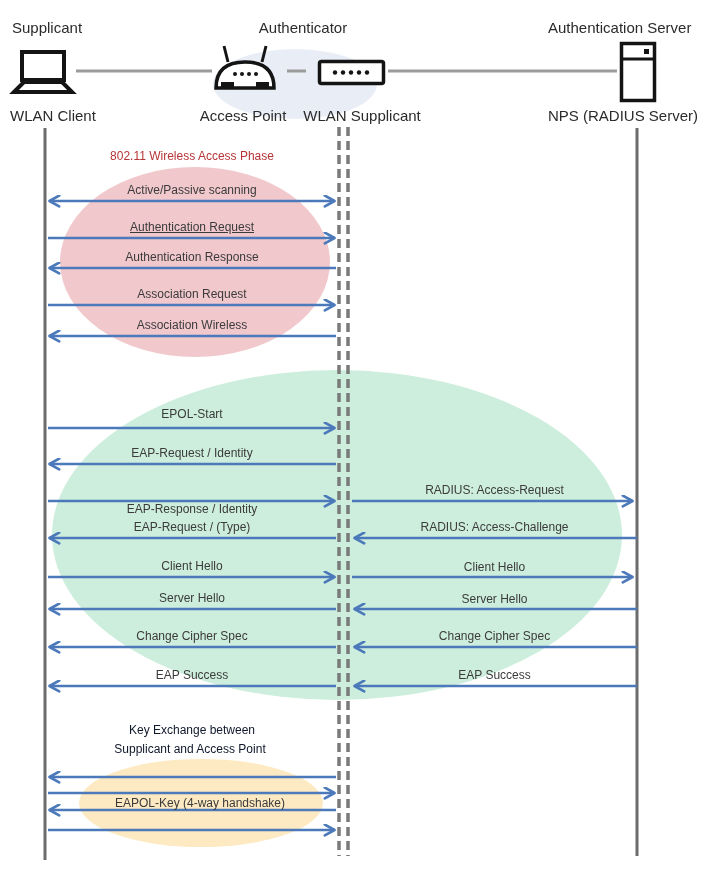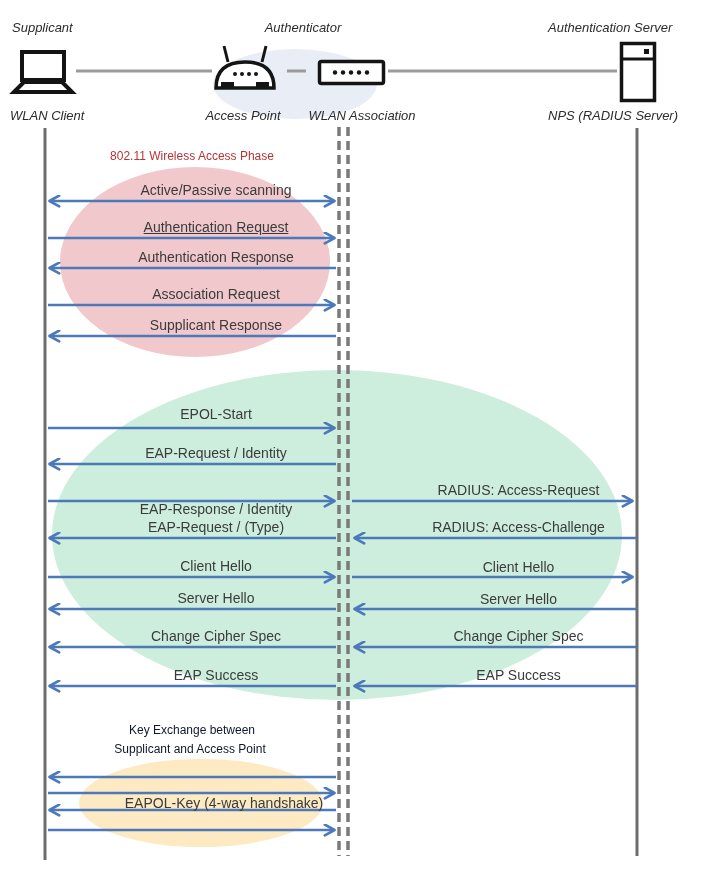--- a/index.html
+++ b/index.html
@@ -1,22 +1,22 @@
 <!DOCTYPE html>
 <html><head>
 <meta charset="utf-8">
 <style>
   html,body{margin:0;padding:0;background:#fff;}
   #stage{position:relative;width:713px;height:875px;background:#fff;overflow:hidden;
          font-family:"Liberation Sans",sans-serif;}
   #gfx{position:absolute;left:0;top:0;z-index:1;}
-  .lbl{position:absolute;z-index:2;font-size:14px;line-height:17px;color:#3b3b3b;text-align:center;white-space:nowrap;margin-left:24px;}
+  .lbl{position:absolute;z-index:2;font-size:12px;line-height:17px;color:#3b3b3b;text-align:center;white-space:nowrap;}
   .left-col{left:48px;width:288px;}
   .right-col{left:352px;width:285px;}
-  .hdr{position:absolute;z-index:2;font-size:13px;line-height:17px;color:#2b2b2b;white-space:nowrap;font-style:italic;}
+  .hdr{position:absolute;z-index:2;font-size:15px;line-height:17px;color:#2b2b2b;white-space:nowrap;}
   .phase-title{position:absolute;z-index:2;font-size:12px;line-height:18px;text-align:center;white-space:nowrap;}
   .p1{color:#B63437;}
   .p2{color:#2FB874;}
   .p3{color:#0f172a;}
 </style>
 </head>
 <body>
 
 <div id="stage">
 
@@ -103,32 +103,32 @@
       <line x1="637" y1="686" x2="355" y2="686" marker-end="url(#ah)"></line>
     </g>
   </svg>
 
   <div class="hdr" style="left:12px;top:19px;">Supplicant</div>
   <div class="hdr" style="left:230px;top:19px;width:146px;text-align:center;">Authenticator</div>
   <div class="hdr" style="left:548px;top:19px;width:172px;text-align:left;">Authentication Server</div>
 
   <div class="hdr" style="left:10px;top:107px;">WLAN Client</div>
   <div class="hdr" style="left:183px;top:107px;width:120px;text-align:center;">Access Point</div>
-  <div class="hdr" style="left:292px;top:107px;width:140px;text-align:center;">WLAN Association</div>
+  <div class="hdr" style="left:292px;top:107px;width:140px;text-align:center;">WLAN Supplicant</div>
   <div class="hdr" style="left:548px;top:107px;width:180px;text-align:left;">NPS (RADIUS Server)</div>
 
   <div class="phase-title p1" style="left:48px;top:147px;width:288px;">802.11 Wireless Access Phase</div>
   <div class="phase-title p3" style="left:48px;top:721px;width:288px;">Key Exchange between</div>
   <div class="phase-title p3" style="left:48px;top:740px;width:284px;">Supplicant and Access Point</div>
 
   <div class="lbl left-col" style="top:182px;">Active/Passive scanning</div>
   <div class="lbl left-col" style="top:219px;text-decoration:underline;">Authentication Request</div>
   <div class="lbl left-col" style="top:249px;">Authentication Response</div>
   <div class="lbl left-col" style="top:286px;">Association Request</div>
-  <div class="lbl left-col" style="top:317px;">Supplicant Response</div>
+  <div class="lbl left-col" style="top:317px;">Association Wireless</div>
   <div class="lbl left-col" style="top:406px;">EPOL-Start</div>
   <div class="lbl left-col" style="top:445px;">EAP-Request / Identity</div>
   <div class="lbl left-col" style="top:501px;">EAP-Response / Identity</div>
   <div class="lbl left-col" style="top:519px;">EAP-Request / (Type)</div>
   <div class="lbl left-col" style="top:558px;">Client Hello</div>
   <div class="lbl left-col" style="top:590px;">Server Hello</div>
   <div class="lbl left-col" style="top:628px;">Change Cipher Spec</div>
   <div class="lbl left-col" style="top:667px;">EAP Success</div>
   <div class="lbl" style="left:80px;top:795px;width:240px;">EAPOL-Key (4-way handshake)</div>
 

